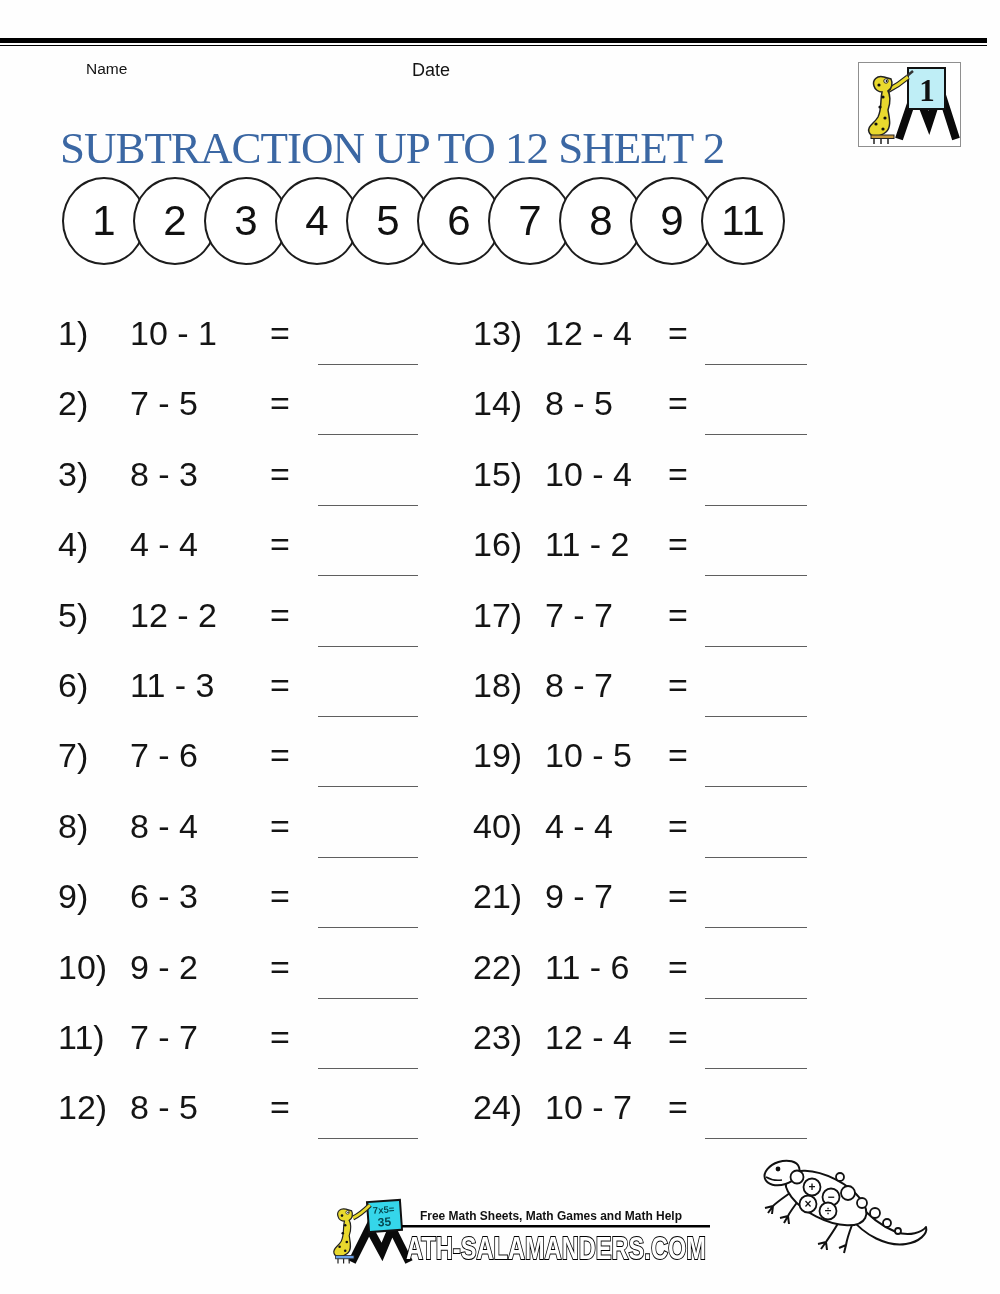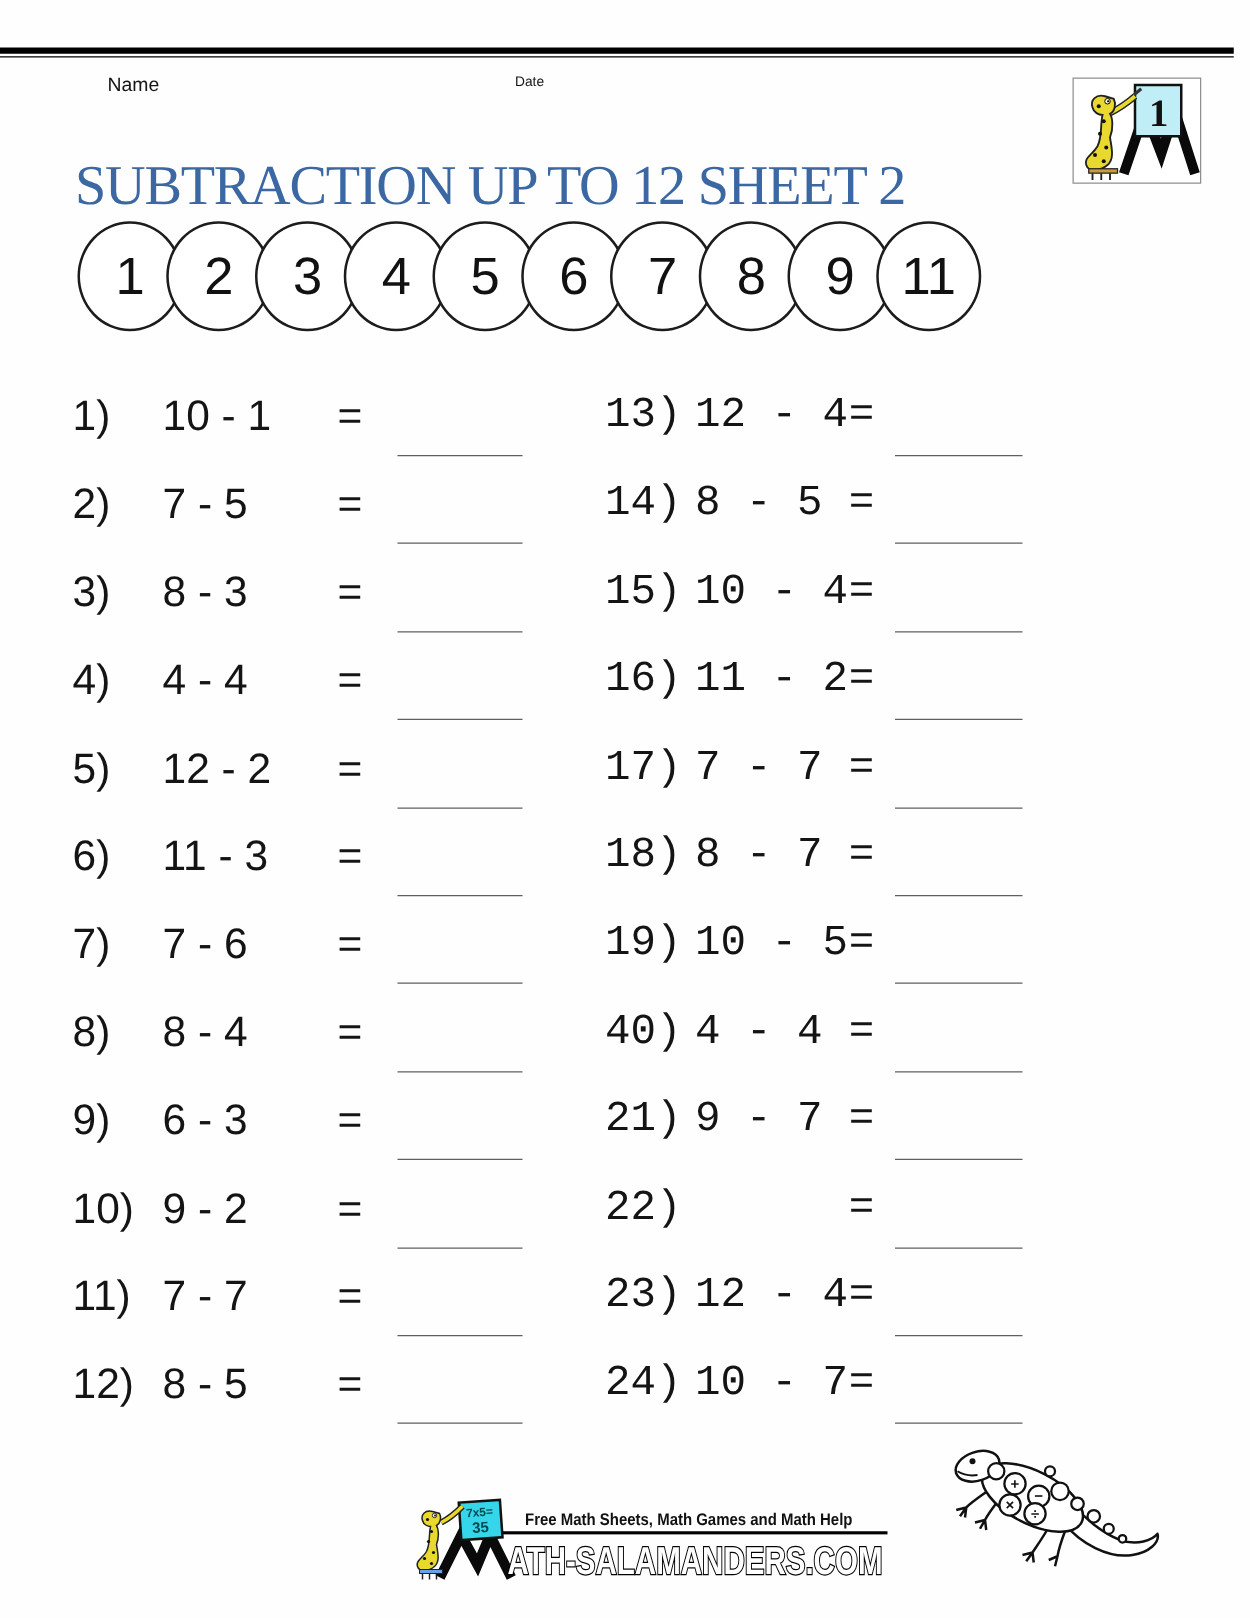--- a/index.html
+++ b/index.html
@@ -4,37 +4,37 @@
 <style>
   html,body{margin:0;padding:0;background:#fff;}
   .page{position:relative;width:1000px;height:1294px;background:#fefefe;overflow:hidden;
         font-family:"Liberation Sans",sans-serif;color:#141414;}
   
   .top-rule{position:absolute;left:0;top:38px;width:987px;}
   .top-rule .bar{height:5px;background:#000;}
   .top-rule .thin{height:1px;background:#000;margin-top:2px;}
   
   .name-label{position:absolute;left:58px;top:60px;font-size:15.5px;margin-left:28px;}
-  .date-label{position:absolute;left:412px;top:60px;font-size:11px;}
+  .date-label{position:absolute;left:412px;top:60px;font-size:18px;}
   
   .logo-box{position:absolute;left:858px;top:62px;width:103px;height:85px;border:1px solid #8f8f8f;
             background:#fff;box-sizing:border-box;}
   
   .title{position:absolute;left:56px;top:118px;margin:4px;font-family:"Liberation Serif",serif;
          font-weight:normal;font-size:45px;letter-spacing:-1px;color:#3b67a3;white-space:nowrap;}
   
   .track{position:absolute;left:62px;top:177px;display:flex;}
   .circle{flex:0 0 auto;width:84px;height:88px;border:2px solid #1c1c1c;border-radius:50%;
           background:#fff;display:flex;align-items:center;justify-content:center;box-sizing:border-box;}
   .circle + .circle{margin-left:-13px;}
   .circle span{font-size:42px;color:#111;}
   
   .col{position:absolute;top:298px;}
   .col-left{left:58px;}
-  .col-right{left:484px;font-family:Liberation Mono, monospace;}
+  .col-right{left:473px;}
   .prow{position:relative;width:380px;height:70.4px;}
   .prow .num,.prow .expr,.prow .eq{position:absolute;top:0;line-height:70px;font-size:34px;white-space:nowrap;}
   .prow .num{left:0;}
   .prow .expr{left:72px;}
   .col-left .eq{left:212px;}
   .col-right .eq{left:195px;}
   .ansline{position:absolute;top:66px;height:1px;background:#5f5f5f;}
   .col-left .ansline{left:260px;width:100px;}
   .col-right .ansline{left:232px;width:102px;}
   
@@ -258,20 +258,21 @@
 
   <div class="prow">
     <span class="num">21)</span>
     <span class="expr">9 - 7</span>
     <span class="eq">=</span>
     <span class="ansline"></span>
   </div>
 
   <div class="prow">
     <span class="num">22)</span>
+    <span class="expr">11 - 6</span>
     <span class="eq">=</span>
     <span class="ansline"></span>
   </div>
 
   <div class="prow">
     <span class="num">23)</span>
     <span class="expr">12 - 4</span>
     <span class="eq">=</span>
     <span class="ansline"></span>
   </div>

